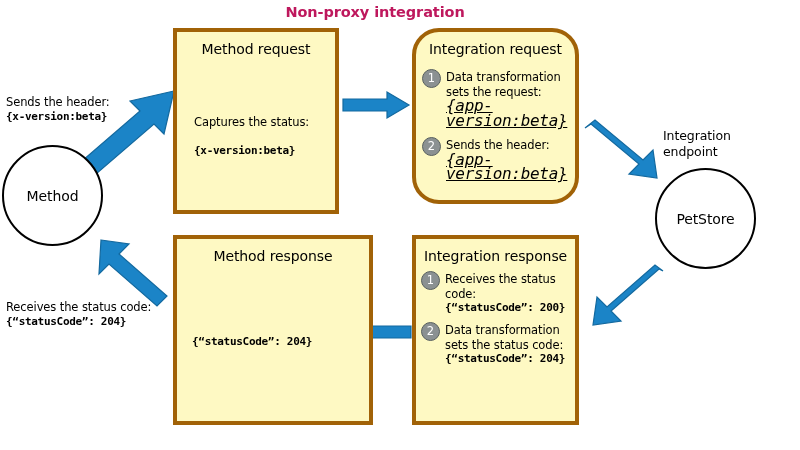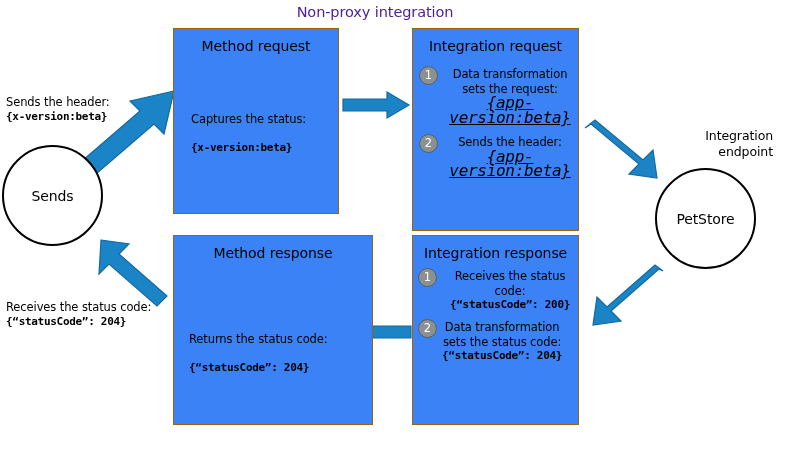--- a/index.html
+++ b/index.html
@@ -20,40 +20,41 @@
   .abs { position: absolute; }
 
   
   .diagram-title {
     left: 0; top: 3px;
     width: 750px;
     text-align: center;
     font-size: 14.5px;
     line-height: 18px;
     letter-spacing: -0.1px;
-    color: #4c1d95;
+    color: #be185d;
+    font-weight: bold;
   }
 
   
   .stage-box {
-    border: 1px solid #a16207;
-    background: #3b82f6;
+    border: 4px solid #a16207;
+    background: #fef9c3;
     box-sizing: border-box;
   }
   .stage-title {
     position: absolute;
     left: 0; right: 0;
     top: 8px;
     text-align: center;
     font-size: 14px;
     line-height: 18px;
     letter-spacing: -0.1px;
   }
   .box-method-request  { left: 173px; top: 28px;  width: 166px; height: 186px; }
-  .box-integration-request { left: 412px; top: 28px; width: 167px; height: 203px; }
+  .box-integration-request { left: 412px; top: 28px; width: 167px; height: 176px; border-radius: 27px; }
   .box-method-response { left: 173px; top: 235px; width: 200px; height: 190px; }
   .box-integration-response { left: 412px; top: 235px; width: 167px; height: 190px; padding-left: 38px; }
 
   
   .box-body {
     position: absolute;
     font-size: 11.5px;
     line-height: 14.5px;
     letter-spacing: -0.1px;
     white-space: pre-line;
@@ -90,21 +91,20 @@
     line-height: 17px;
     text-align: center;
     box-sizing: border-box;
     margin-right: 5px;
   }
   .step-text {
     font-size: 11.5px;
     line-height: 14.5px;
     letter-spacing: -0.1px;
     padding-top: 1px;
-    text-align: center;
   }
 
   
   .edge-label {
     position: absolute;
     font-size: 11.5px;
     line-height: 14.5px;
     letter-spacing: -0.1px;
   }
 
@@ -124,21 +124,20 @@
   .circle-client  { left: 2px;   top: 145px; width: 101px; height: 101px; }
   .circle-petstore{ left: 655px; top: 168px; width: 101px; height: 101px; justify-content: center; }
   .endpoint-label {
     position: absolute;
     left: 663px; top: 128px;
     width: 110px;
     font-size: 12.5px;
     line-height: 16px;
     letter-spacing: -0.1px;
     white-space: pre-line;
-    text-align: right;
   }
 
   
   .arrow-svg { position: absolute; overflow: visible; }
 </style>
 </head>
 <body>
 
 <div id="diagram">
 
@@ -172,21 +171,21 @@
     <div>Sends the header:</div>
     <div class="mono">{x-version:beta}</div>
   </div>
 
   <div class="edge-label" style="left:6px; top:300px; width:175px;">
     <div>Receives the status code:</div>
     <div class="mono">{“statusCode”: 204}</div>
   </div>
 
   <div class="node-circle circle-client">
-    <span>Sends</span>
+    <span>Method</span>
   </div>
 
   <div class="endpoint-label">Integration
 endpoint</div>
 
   <div class="node-circle circle-petstore">
     <span>PetStore</span>
   </div>
 
   <div class="abs stage-box box-method-request">
@@ -214,21 +213,20 @@
       <div class="step-text">
         <div>Sends the header:</div>
         <div class="mono-italic">{app-version:beta}</div>
       </div>
     </div>
   </div>
 
   <div class="abs stage-box box-method-response">
     <div class="stage-title">Method response</div>
     <div class="box-body" style="left:15px; top:81px; width:150px;">
-      <div>Returns the status code:</div>
       <div class="mono">{“statusCode”: 204}</div>
     </div>
   </div>
 
   <div class="abs stage-box box-integration-response">
     <div class="stage-title">Integration response</div>
 
     <div class="step" style="left:5px; top:32px; width:160px;">
       <div class="step-badge">1</div>
       <div class="step-text">

